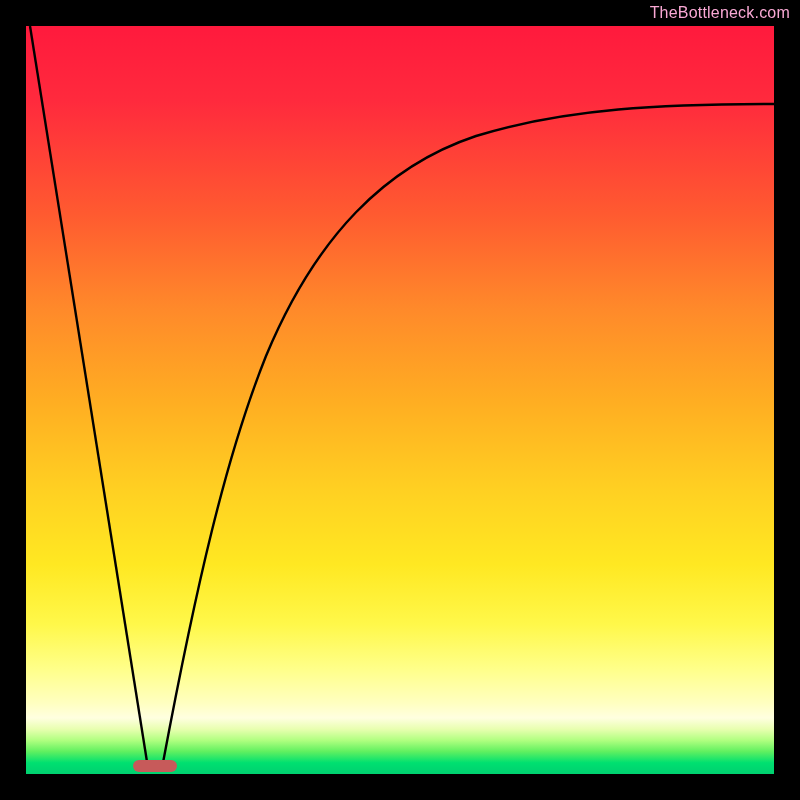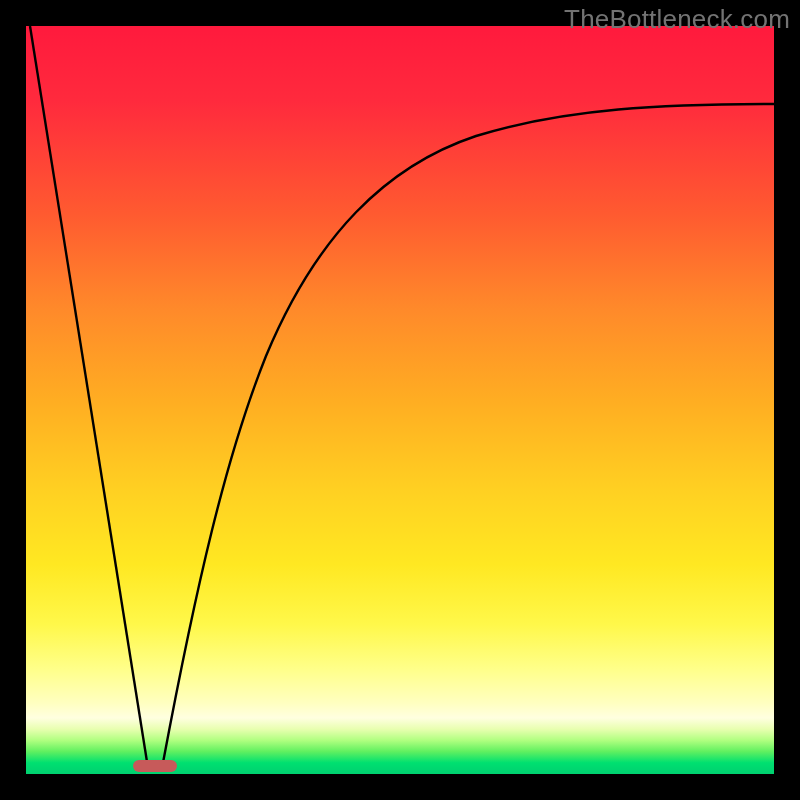--- a/index.html
+++ b/index.html
@@ -41,22 +41,22 @@
       #b0ff80 95.5%,
       #60f060 97%,
       #00e070 98.5%,
       #00d070 100%
     );
   }
   .watermark {
     position: absolute;
     top: 4px;
     right: 10px;
-    color: #737373;
-    font-size: 26px;
+    color: #f9a8d4;
+    font-size: 16px;
     font-weight: 500;
     letter-spacing: 0.2px;
     user-select: none;
   }
   svg.curves {
     position: absolute;
     left: 0;
     top: 0;
     width: 748px;
     height: 748px;

